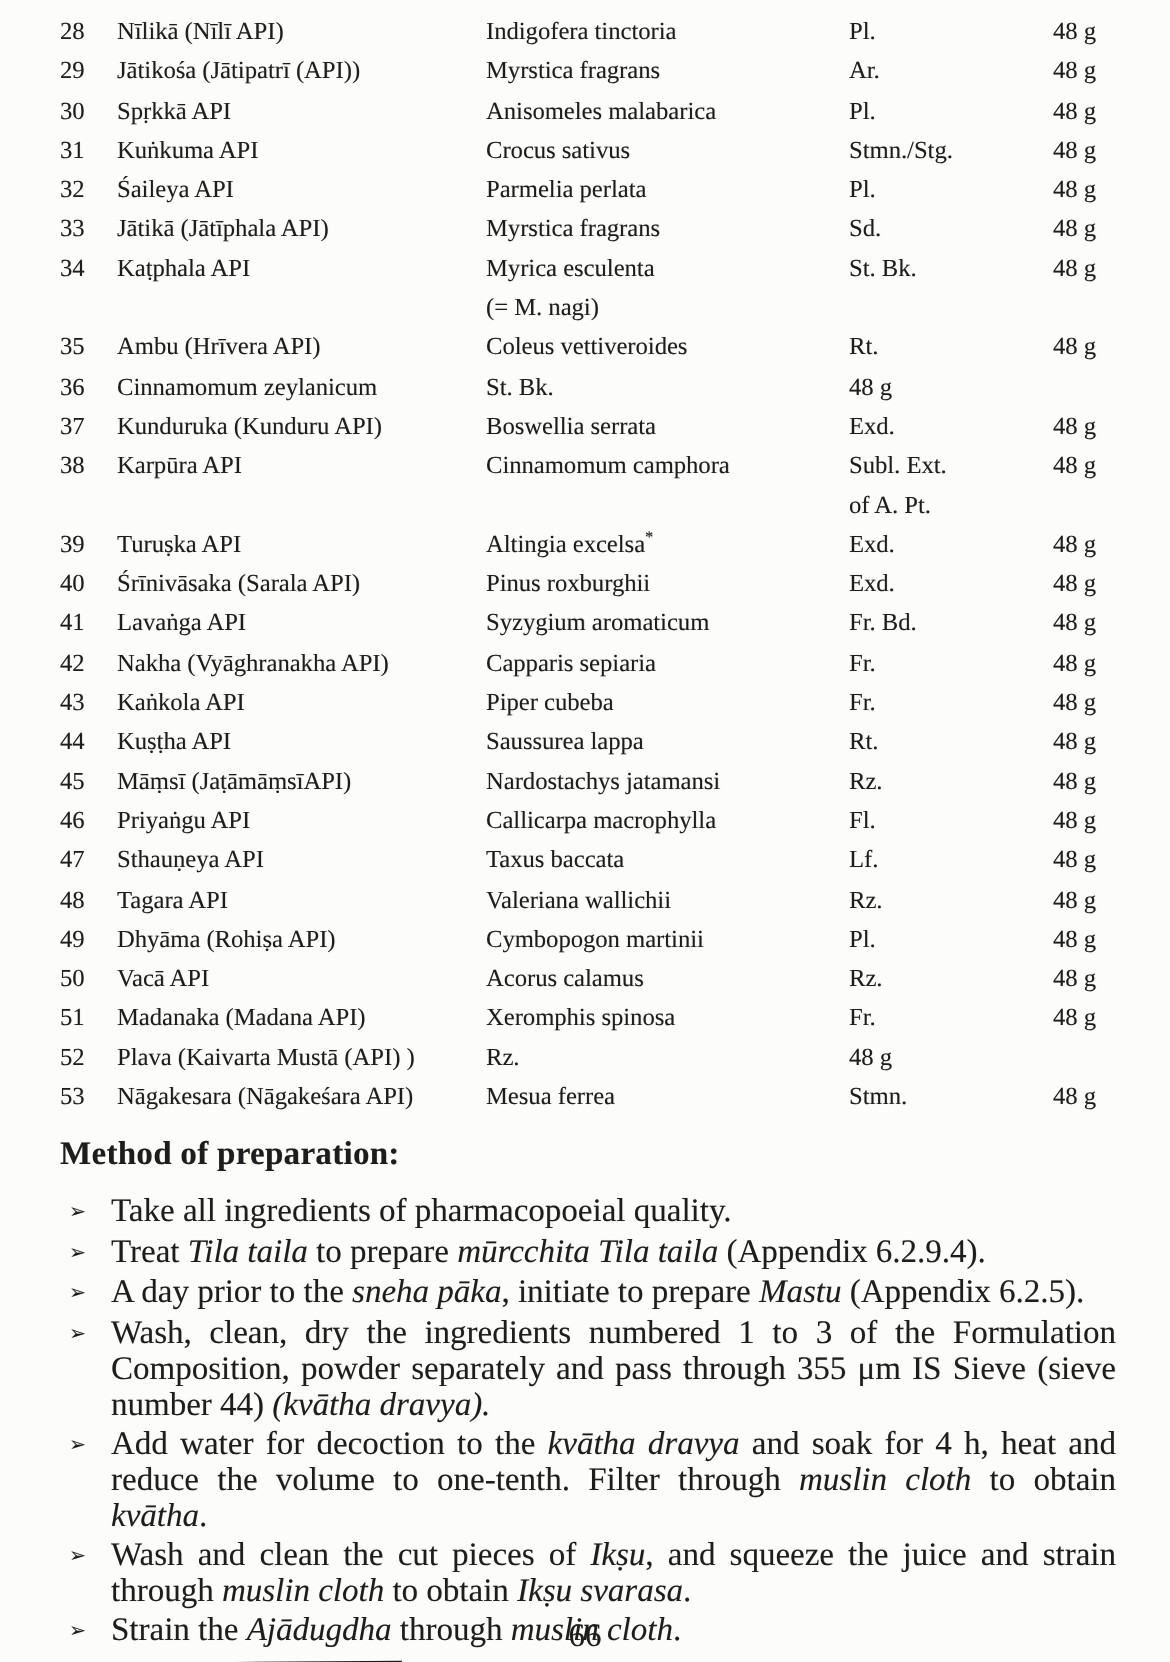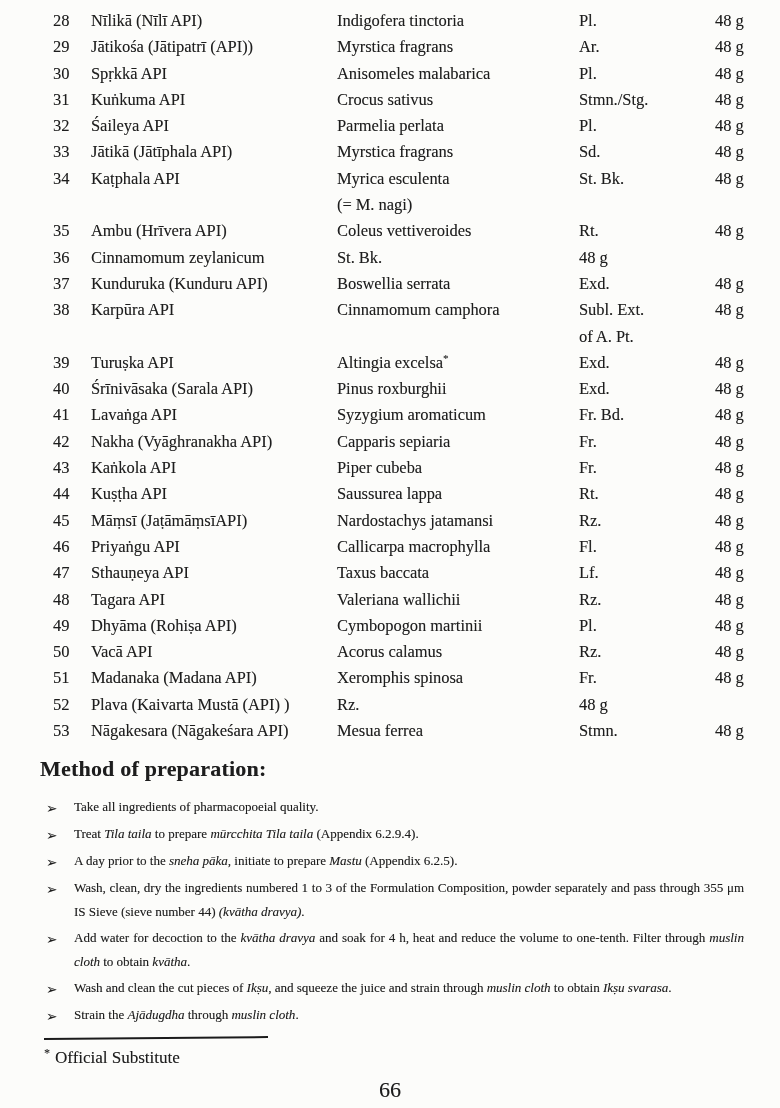--- a/index.html
+++ b/index.html
@@ -9,21 +9,21 @@
     box-sizing:border-box;
     background:#fcfcfa;
     color:#1d1d1d;
     font-family:"Liberation Serif","DejaVu Serif",serif;
     padding:8px 36px 0 40px;
     overflow:hidden;
     text-shadow:0.2px 0.2px 0.45px rgba(20,20,20,0.35);
   }
 
   
-  .tbl { width:100%;margin-left:13px; }
+  .tbl { width:100%; }
   .row {
     display:grid;
     grid-template-columns:38px 246px 242px 136px 1fr;
     font-size:16.4px;
     line-height:26.3px;
   }
   .c { white-space:nowrap; }
   .c.latin { white-space:normal; }
   .c.part { white-space:normal; }
   .line2:empty { display:none; }
@@ -38,21 +38,21 @@
     letter-spacing:0.2px;
   }
   .bullet { display:flex; margin:0 0 2px 6px; }
   .arrow {
     flex:0 0 28px; width:28px;
     font-size:13.5px; line-height:24px; padding-top:1px;
     font-family:"DejaVu Sans",sans-serif;
   }
   .btext {
     flex:1;
-    font-size:13px;
+    font-size:22px;
     line-height:24px;
     text-align:justify;
   }
   .btext .it { font-style:italic; }
 
   
   .footnote-rule {
     width:224px; height:2px; background:#1b1b1b;
     margin:9px 0 9px 4px;
     transform:rotate(-0.45deg);

